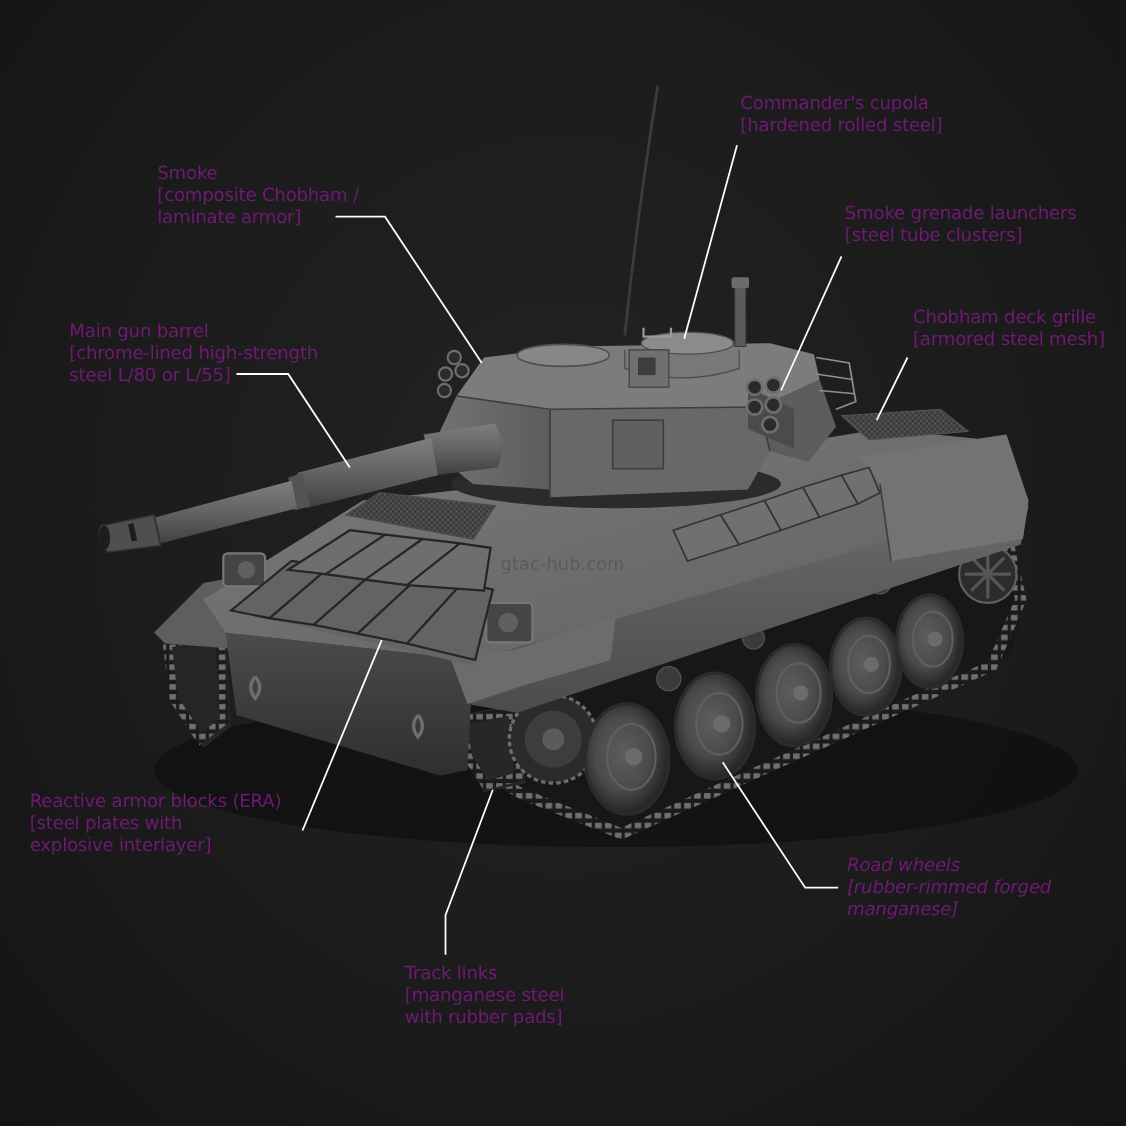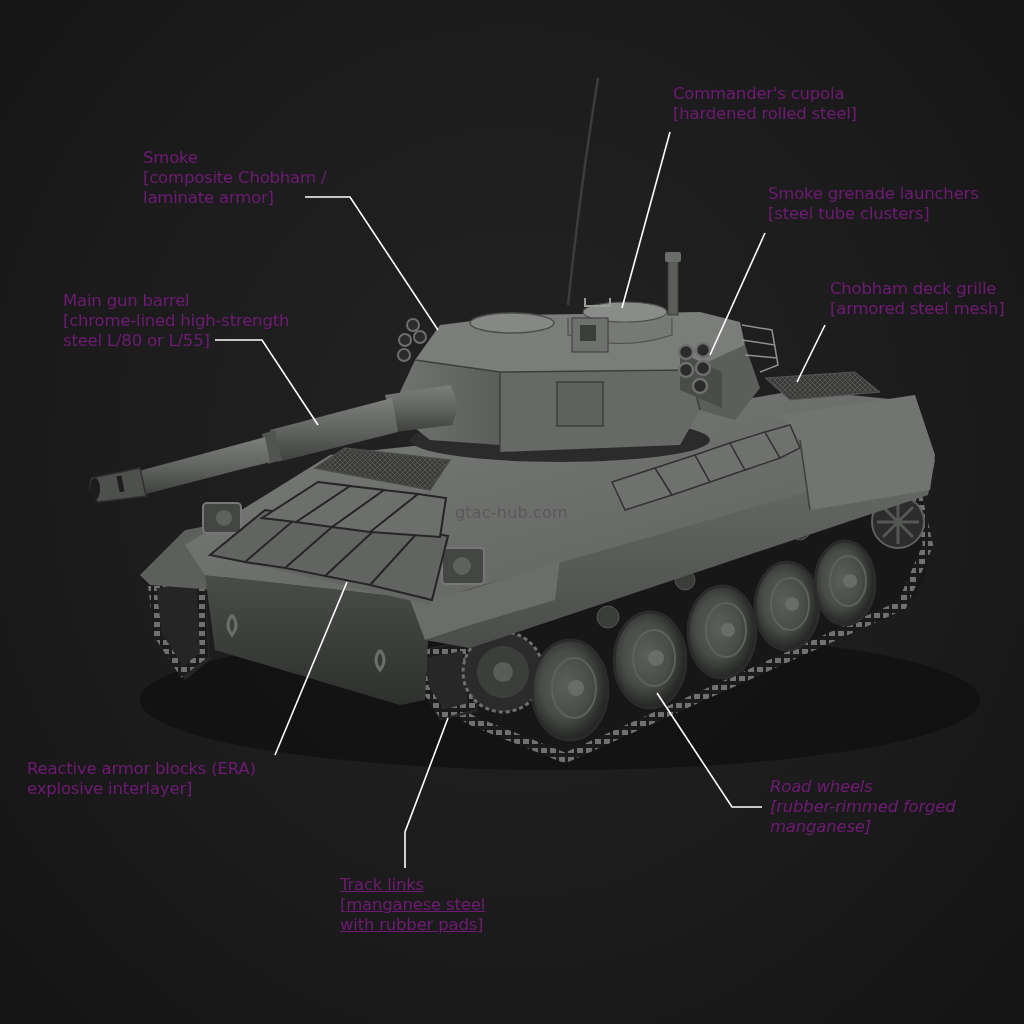--- a/index.html
+++ b/index.html
@@ -263,26 +263,27 @@
   <div class="label" style="left:768px; top:184px;">
     <span>Smoke grenade launchers</span>
     <span>[steel tube clusters]</span>
   </div>
 
   <div class="label" style="left:830px; top:279px;">
     <span>Chobham deck grille</span>
     <span>[armored steel mesh]</span>
   </div>
 
-  <div class="label" style="left:27px; top:759px;">
+  <div class="label" style="left:27px; top:719px;">
     <span>Reactive armor blocks (ERA)</span>
+    <span>[steel plates with</span>
     <span>explosive interlayer]</span>
   </div>
 
-  <div class="label" style="left:340px; top:875px;text-decoration:underline;">
+  <div class="label" style="left:368px; top:875px;">
     <span>Track links</span>
     <span>[manganese steel</span>
     <span>with rubber pads]</span>
   </div>
 
   <div class="label" style="left:770px; top:777px;font-style:italic;">
     <span>Road wheels</span>
     <span>[rubber-rimmed forged</span>
     <span>manganese]</span>
   </div>

